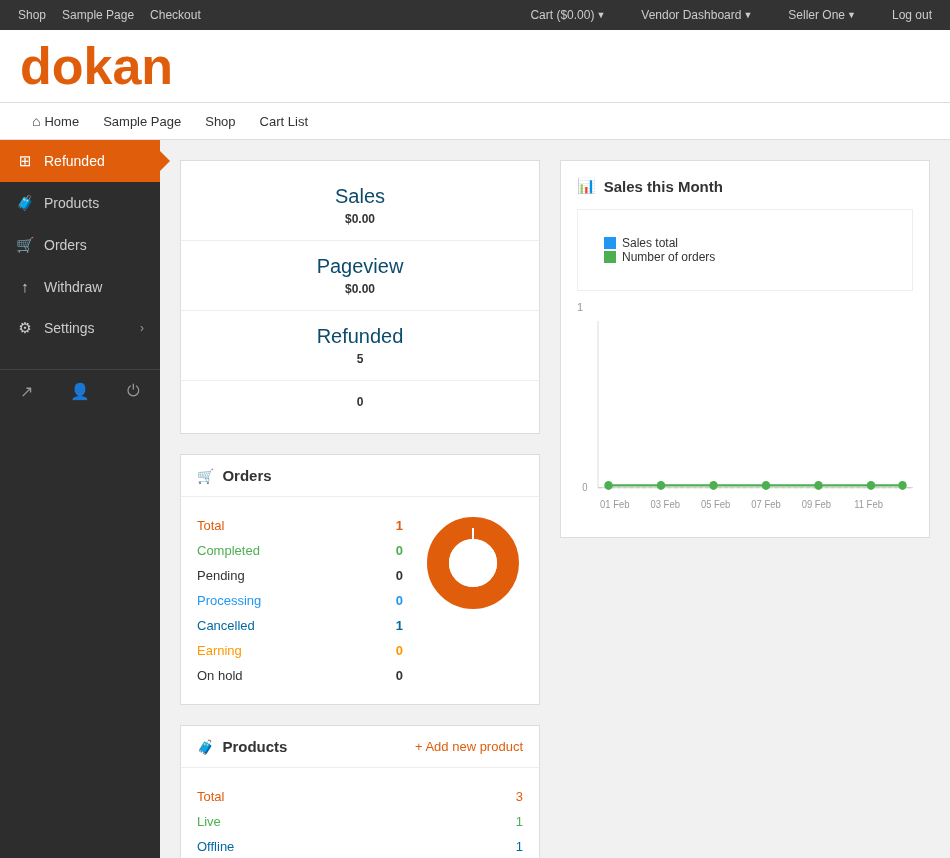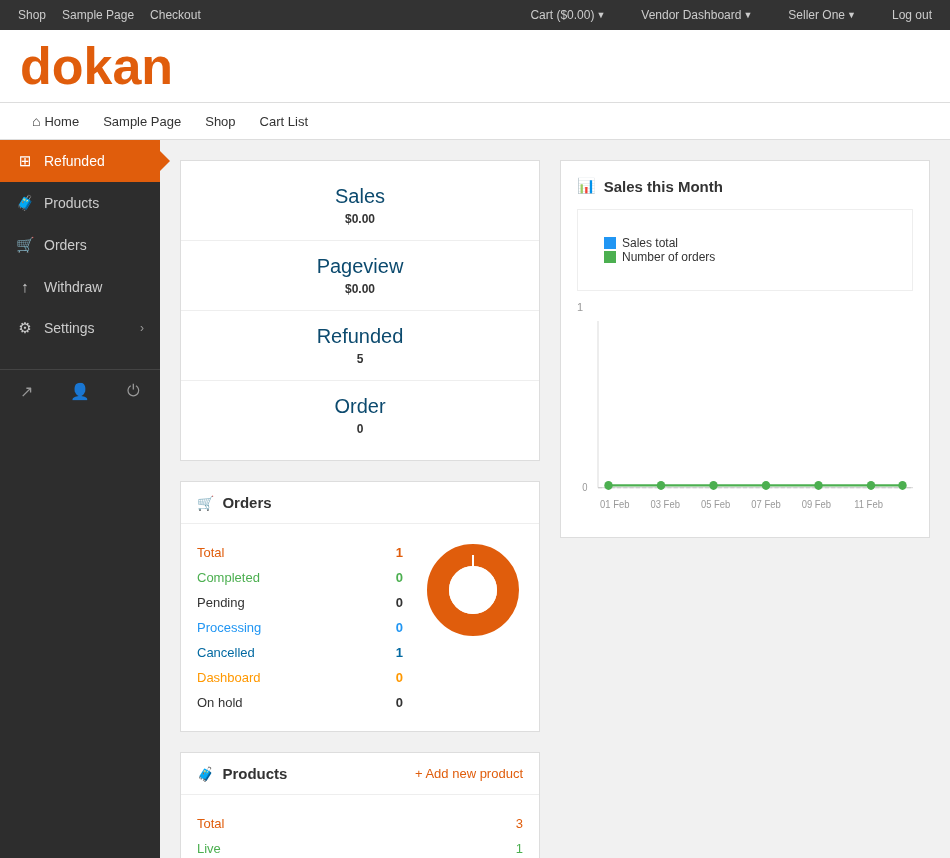--- a/index.html
+++ b/index.html
@@ -339,21 +339,20 @@
           </div>
           <div class="stat-item">
             <div class="stat-label">Pageview</div>
             <div class="stat-value">$0.00</div>
           </div>
           <div class="stat-item">
             <div class="stat-label">Refunded</div>
             <div class="stat-value">5</div>
           </div>
           <div class="stat-item">
-            <div class="stat-label">Order</div>
             <div class="stat-value">0</div>
           </div>
         </div>
 
         <div class="panel">
           <div class="panel-header">
             <div class="panel-header-left">
               <span class="panel-icon">🛒</span>
               <span>Orders</span>
             </div>
@@ -374,21 +373,21 @@
               </div>
               <div class="order-row">
                 <span class="order-row-label color-blue">Processing</span>
                 <span class="order-row-value color-blue">0</span>
               </div>
               <div class="order-row">
                 <span class="order-row-label color-red">Cancelled</span>
                 <span class="order-row-value color-red">1</span>
               </div>
               <div class="order-row">
-                <span class="order-row-label color-yellow">Dashboard</span>
+                <span class="order-row-label color-yellow">Earning</span>
                 <span class="order-row-value color-yellow">0</span>
               </div>
               <div class="order-row">
                 <span class="order-row-label color-default">On hold</span>
                 <span class="order-row-value color-default">0</span>
               </div>
             </div>
 
             <div class="donut-container">
               <svg viewBox="0 0 100 100" width="100" height="100">

